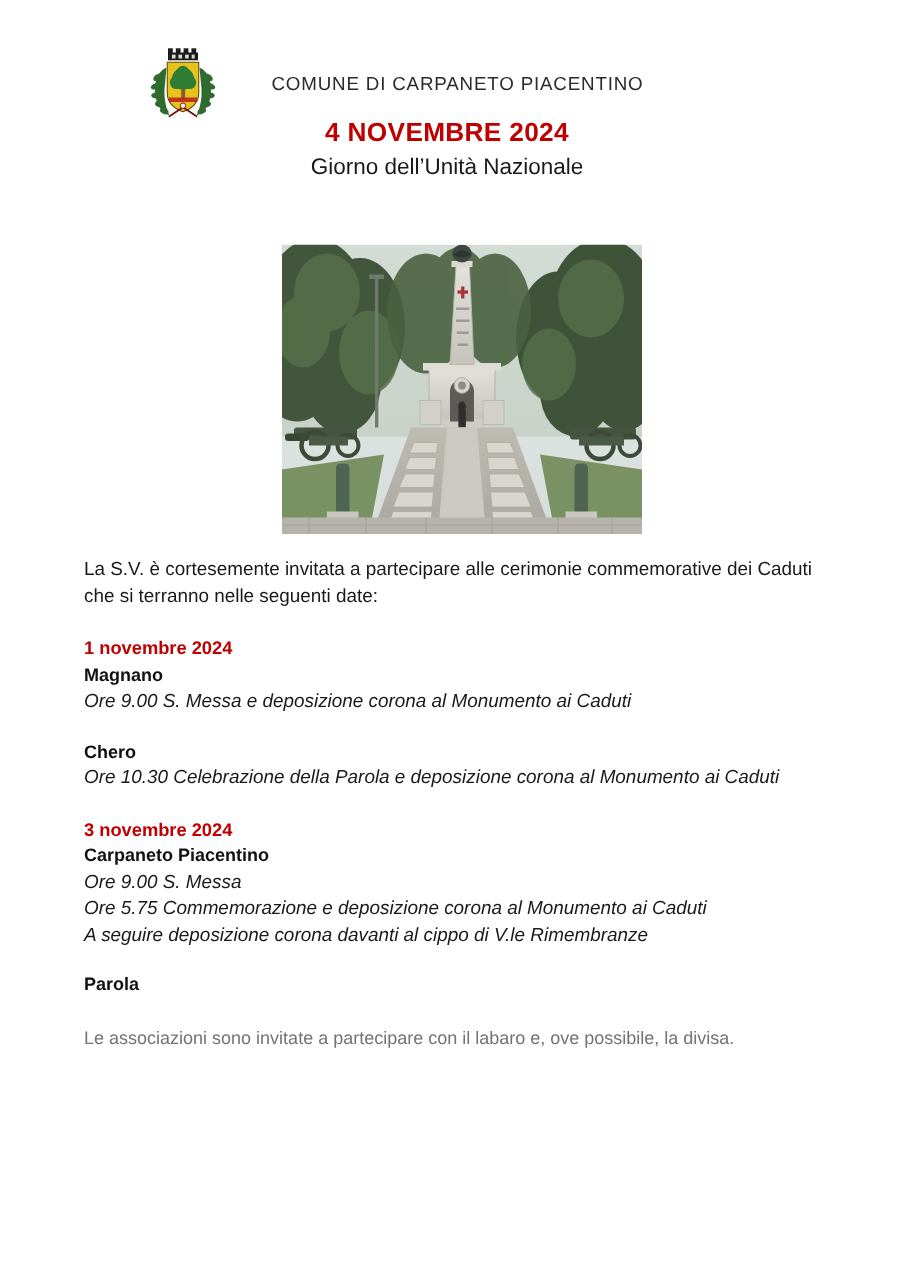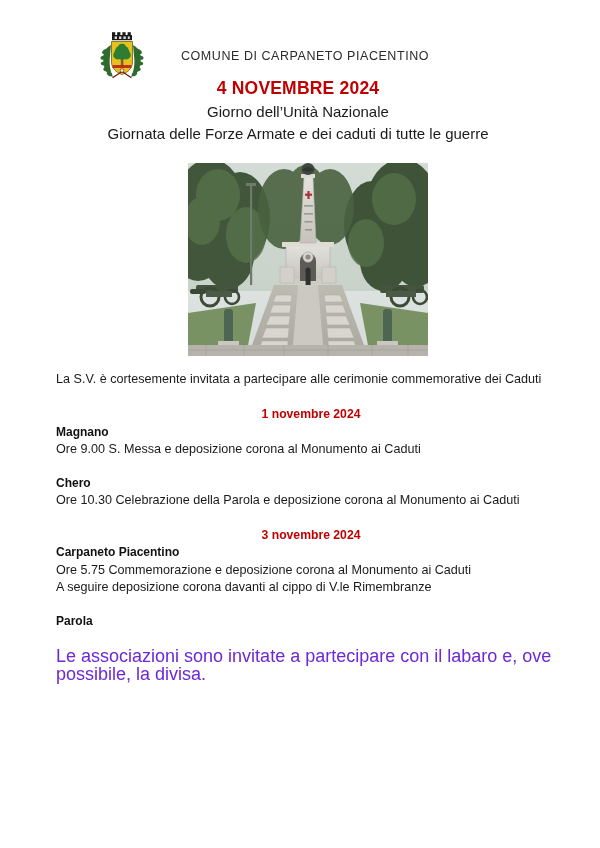--- a/index.html
+++ b/index.html
@@ -94,39 +94,39 @@
   .intro {
     font-size: 12.6px;
     line-height: 18px;
     color: #1a1a1a;
   }
   .date-heading {
     font-size: 12.2px;
     font-weight: bold;
     color: #c00000;
     line-height: 17.5px;
-    text-align: center;
   }
   .place {
     font-size: 12px;
     font-weight: bold;
     color: #111111;
     line-height: 17.5px;
   }
   .detail {
     font-size: 12.6px;
     color: #1a1a1a;
     line-height: 17.5px;
+    font-style: italic;
   }
   .gap-sec { height: 17px; }
   .gap-sub { height: 16px; }
   .gap-intro { height: 18px; }
   .closing {
-    font-size: 18px;
-    color: #6d28d9;
+    font-size: 12px;
+    color: #737373;
     line-height: 18px;
   }
 </style>
 </head>
 <body>
 
 <div class="header">
 
   <div class="crest">
     <svg viewBox="0 0 46 50" xmlns="http://www.w3.org/2000/svg">
@@ -179,21 +179,20 @@
       <circle cx="23" cy="39.5" r="1.8" fill="#f0f0f0" stroke="#7a1010" stroke-width="0.6"></circle>
     </svg>
   </div>
 
   <div class="org-title">COMUNE DI CARPANETO PIACENTINO</div>
 </div>
 
 <div class="title-block">
   <div class="main-date">4 NOVEMBRE 2024</div>
   <div class="subtitle-1">Giorno dell’Unità Nazionale</div>
-  <div class="subtitle-2">Giornata delle Forze Armate e dei caduti di tutte le guerre</div>
 </div>
 
 <div class="photo">
   <svg viewBox="0 0 240 193" xmlns="http://www.w3.org/2000/svg">
     <defs>
       <linearGradient id="skyg" x1="0" y1="0" x2="0" y2="1">
         <stop offset="0%" stop-color="#e9eef0"></stop>
         <stop offset="100%" stop-color="#d5dcd8"></stop>
       </linearGradient>
       <linearGradient id="stoneg" x1="0" y1="0" x2="0" y2="1">
@@ -327,20 +326,21 @@
       <line x1="184" y1="182" x2="184" y2="193"></line>
       <line x1="220" y1="182" x2="220" y2="193"></line>
       <line x1="0" y1="187" x2="240" y2="187"></line>
     </g>
   </svg>
 </div>
 
 <div class="body-text">
 
   <div class="intro">La S.V. è cortesemente invitata a partecipare alle cerimonie commemorative dei Caduti</div>
+  <div class="intro">che si terranno nelle seguenti date:</div>
 
   <div class="gap-intro"></div>
 
   <div>
     <div class="date-heading">1 novembre 2024</div>
 
     <div>
       <div class="place">Magnano</div>
       <div class="detail">Ore 9.00 S. Messa e deposizione corona al Monumento ai Caduti</div>
     </div>
@@ -353,20 +353,21 @@
     </div>
   </div>
 
   <div class="gap-sec"></div>
 
   <div>
     <div class="date-heading">3 novembre 2024</div>
 
     <div>
       <div class="place">Carpaneto Piacentino</div>
+      <div class="detail">Ore 9.00 S. Messa</div>
       <div class="detail">Ore 5.75 Commemorazione e deposizione corona al Monumento ai Caduti</div>
       <div class="detail">A seguire deposizione corona davanti al cippo di V.le Rimembranze</div>
     </div>
 
     <div class="gap-sub"></div>
 
     <div>
       <div class="place">Parola</div>
     </div>
   </div>

